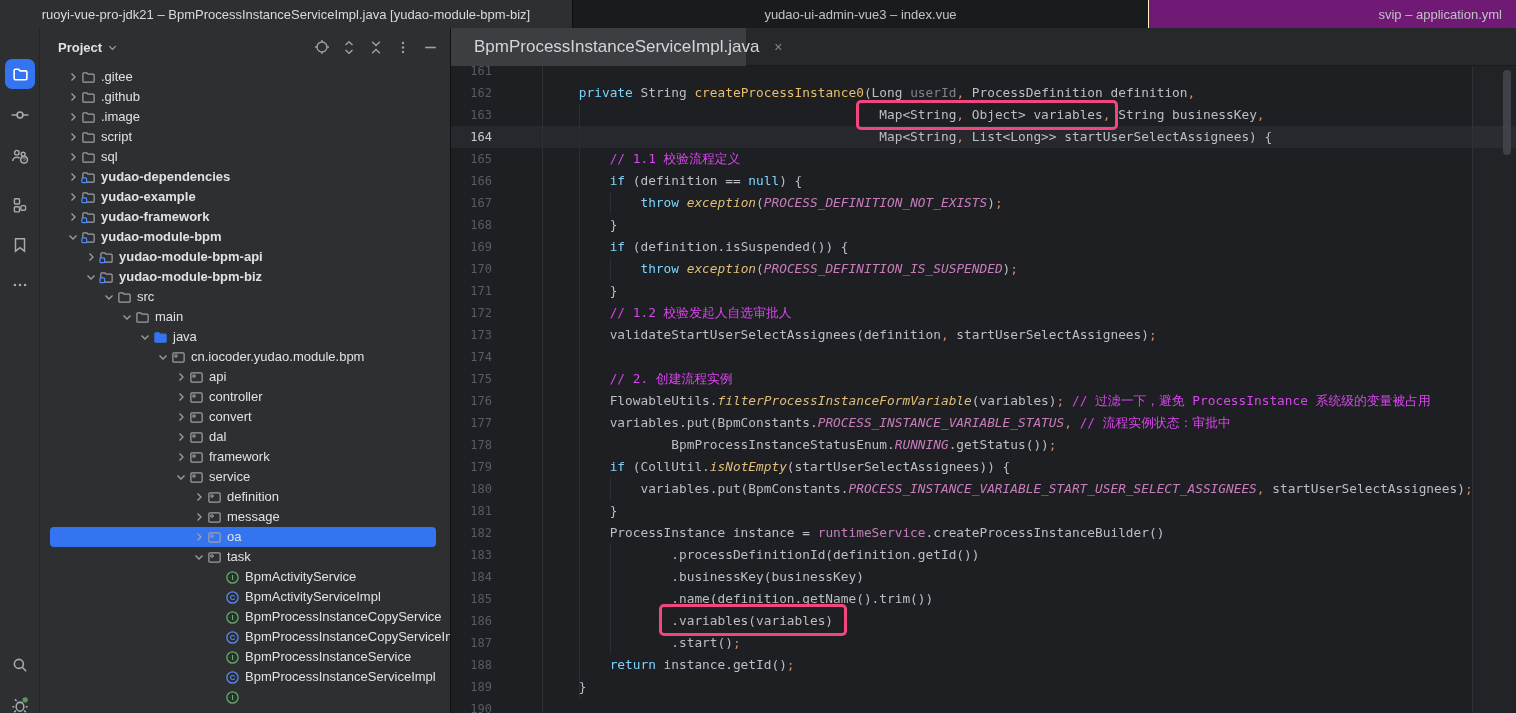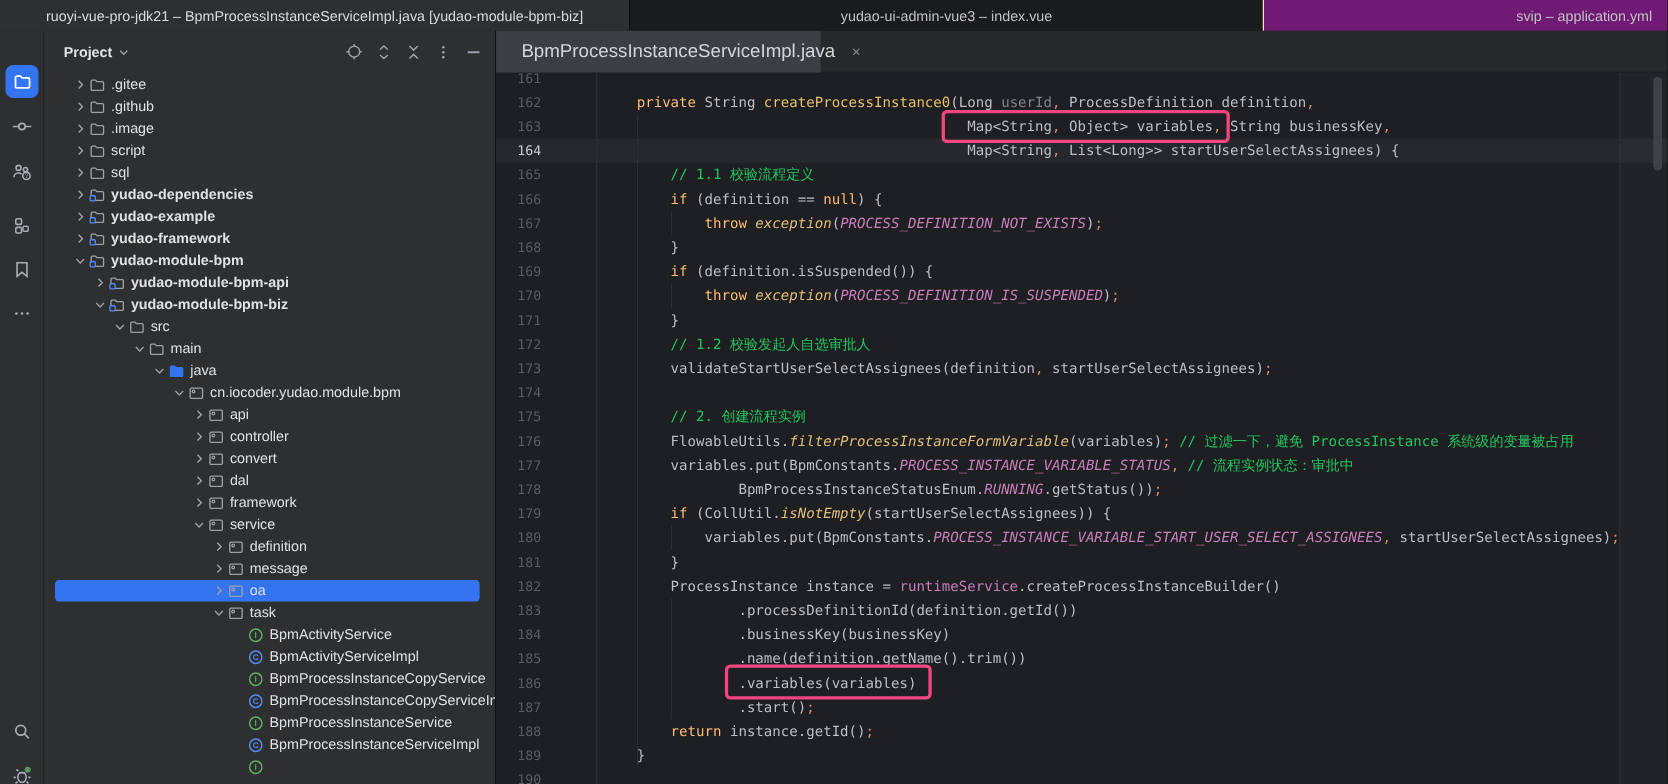--- a/index.html
+++ b/index.html
@@ -37,27 +37,27 @@
   .tabbar { position:absolute; left:451px; top:28px; width:1065px; height:38px; background:#272829; border-bottom:1px solid #1A1B1D; z-index:5; }
   .tab { position:absolute; left:0; top:0; height:38px; width:295px; background:#3C3E42; display:flex; align-items:center; padding:0 12px 0 16px; gap:7px; }
   .tab-label { font-size:17px; color:#D3D5D9; }
   .tab-close { margin-left:8px; color:#85888E; font-size:14px; line-height:14px; }
   .code-pane { position:absolute; left:451px; top:60px; width:1065px; height:653px; background:#1E1F22; z-index:1; }
   .code-line { position:relative; height:22px; line-height:22px; white-space:pre; font-family:"DejaVu Sans Mono", monospace; font-size:12.8px; color:#BCBEC4; }
   .code-line.caret-line { background:#26282D; }
   .lnum { display:inline-block; width:41px; text-align:right; color:#585B62; font-size:12px; }
   .code-line.caret-line .lnum { color:#CCCDD1; }
   .ltext { padding-left:56px; }
-  .tk-k  { color:#fdba74; }
+  .tk-k  { color:#7dd3fc; }
   .tk-p  { color:#BCBEC4; }
   .tk-d  { color:#E8BF6A; }
   .tk-mi { color:#E0BE7A; font-style:italic; }
   .tk-c  { color:#C77DBB; font-style:italic; }
   .tk-f  { color:#C77DBB; }
-  .tk-cm { color:#22c55e; }
+  .tk-cm { color:#d946ef; }
   .tk-o  { color:#CF8E6D; }
   .tk-g  { color:#7E838B; }
   .gutter-line { position:absolute; left:542px; top:60px; width:1px; height:653px; background:#2E3033; z-index:2; }
   .margin-guide { position:absolute; left:1472px; top:66px; width:1px; height:647px; background:#303237; z-index:2; }
   .beyond-margin { position:absolute; left:1473px; top:60px; width:43px; height:653px; background:rgba(255,255,255,0.018); z-index:2; }
   .indent-guide { position:absolute; width:1px; background:#2C2E33; z-index:2; }
   .scroll-thumb { position:absolute; left:1503px; top:70px; width:8px; height:85px; background:#43464B; border-radius:4px; z-index:6; opacity:.85; }
   .hl-box { position:absolute; border:3px solid #F2477E; border-radius:5px; z-index:8; }
   .hl-box-1 { left:856px; top:100px; width:262px; height:30px; }
   .hl-box-2 { left:659px; top:604px; width:188px; height:32px; }

